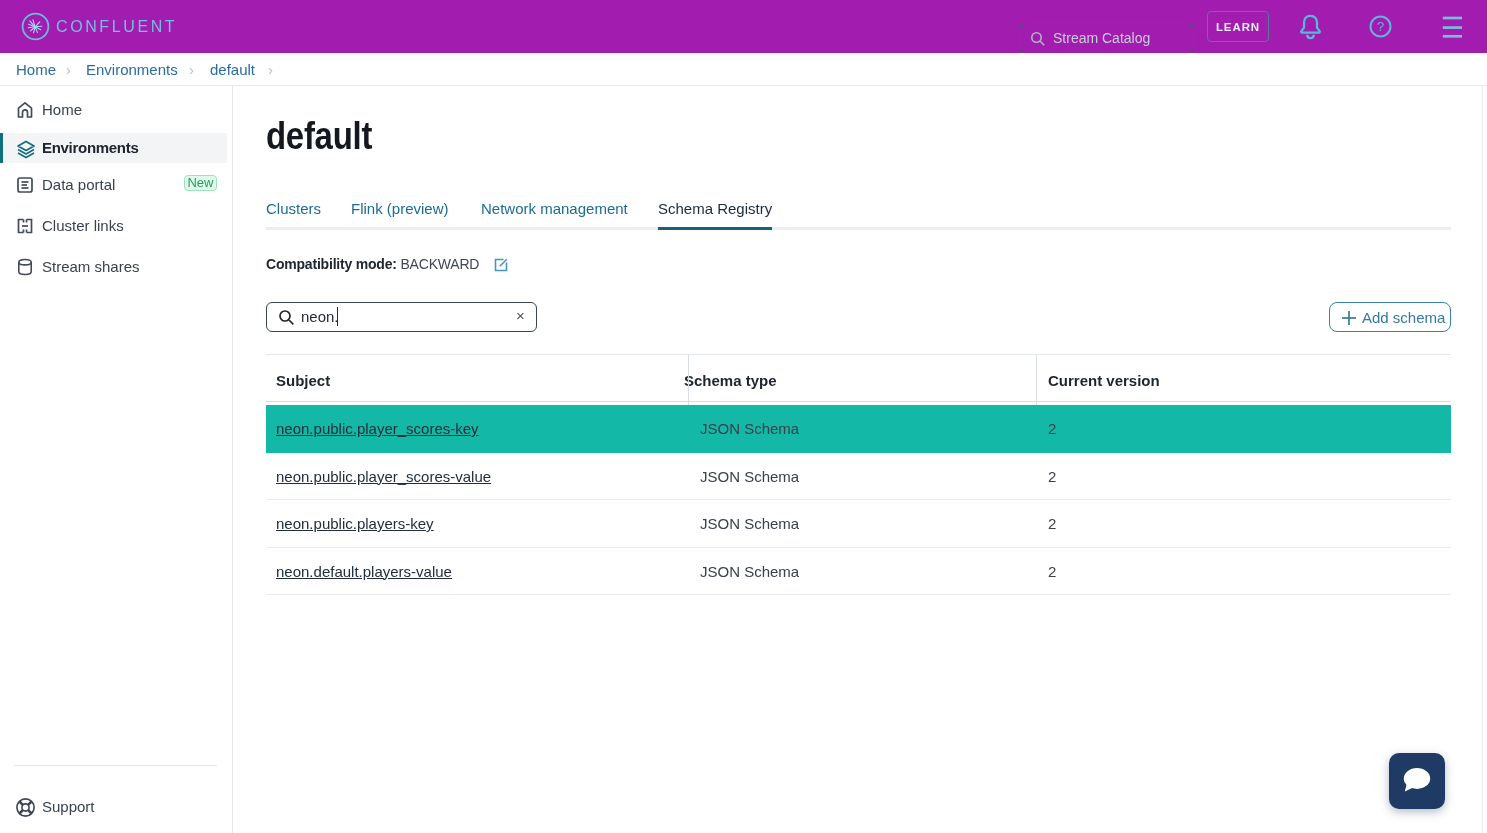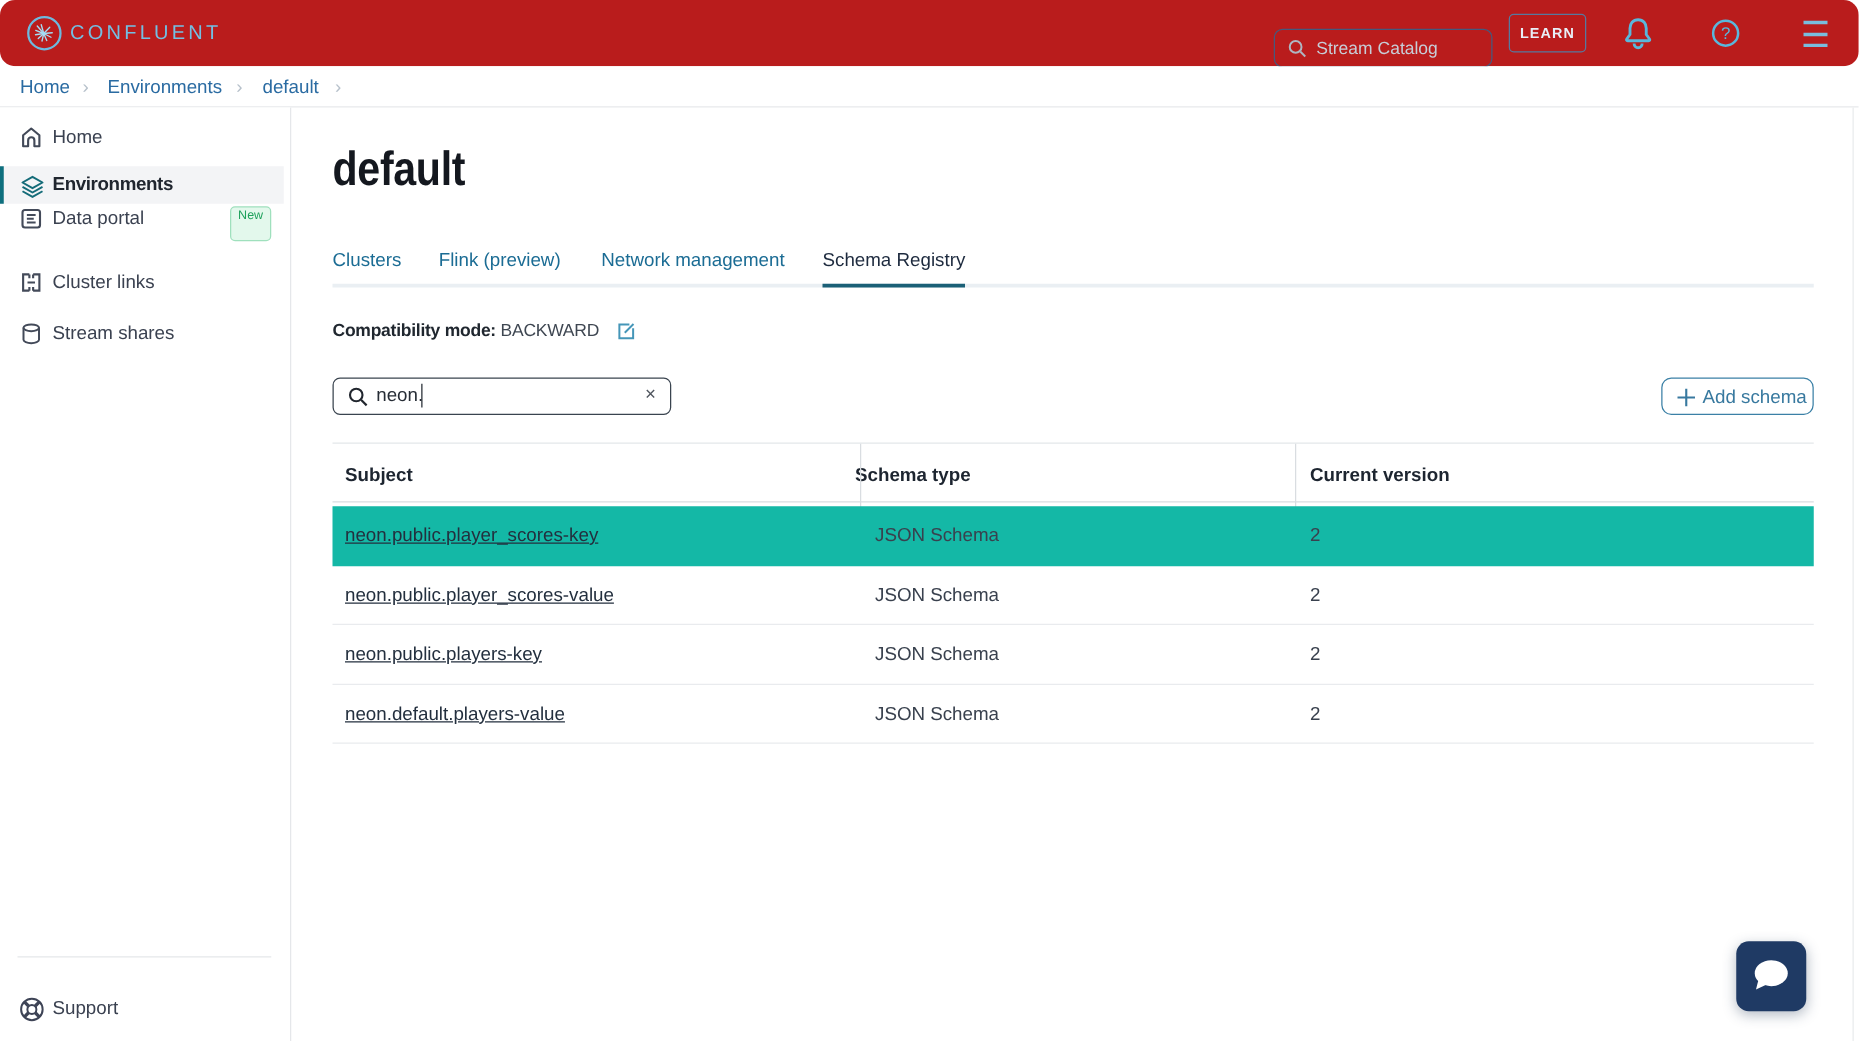--- a/index.html
+++ b/index.html
@@ -2,21 +2,21 @@
 <html><head>
 <meta charset="utf-8">
 <style>
   * { margin:0; padding:0; box-sizing:border-box; }
   html,body { width:1487px; height:833px; overflow:hidden; background:#fff;
     font-family:"Liberation Sans", sans-serif; }
   .page { position:relative; width:1487px; height:833px; }
   .abs { position:absolute; }
 
   
-  .nav { position:absolute; left:0; top:0; width:1487px; height:53px; background:#b91c1c;border-radius:12px; }
+  .nav { position:absolute; left:0; top:0; width:1487px; height:53px; background:#a21caf; }
   .brand { position:absolute; left:56px; top:0; height:53px; line-height:53px;
     color:#73bfe3; font-size:16px; letter-spacing:2.6px; font-weight:500; }
   .navsearch { position:absolute; left:1019px; top:11px; width:175px; height:31px;
     border:1px solid #45597d; border-radius:7px; color:#c7cdd7; font-size:15px;margin-top:12px; }
   .navsearch span { position:absolute; left:33px; top:6px; font-size:14px; }
   .learn { position:absolute; left:1207px; top:11px; width:62px; height:31px;
     border:1px solid #56799f; border-radius:4px; color:#e8eef6;
     font-weight:700; letter-spacing:0.9px; text-align:center; line-height:30px; font-size:11.5px; }
 
   
@@ -26,22 +26,22 @@
   .crumbs .sep { position:absolute; top:7.5px; color:#b7c1cb; }
 
   
   .sidebar { position:absolute; left:0; top:86px; width:233px; height:747px; background:#fff;
     border-right:1px solid #e5e7ea; }
   .sitem { position:absolute; left:0; width:227px; height:30px; color:#3a4150; font-size:15px; }
   .sitem .txt { position:absolute; left:42px; top:6px; }
   .sitem svg { position:absolute; left:15px; top:5px; }
   .sel { background:#f3f4f6; }
   .selbar { position:absolute; left:0; top:0; width:3px; height:30px; background:#0e6f7e; }
-  .newbadge { position:absolute; left:184px; top:5px; width:33px; height:28px; background:#e3f8ec;
-    border:1px solid #9fe0bd; border-radius:4px; color:#1fa15c; font-size:10px;
+  .newbadge { position:absolute; left:184px; top:5px; width:33px; height:16px; background:#e3f8ec;
+    border:1px solid #9fe0bd; border-radius:4px; color:#1fa15c; font-size:13px;
     text-align:center; line-height:14px; }
   .sdivider { position:absolute; left:14px; top:679px; width:203px; height:1px; background:#e5e7ea; }
 
   
   .h1 { position:absolute; left:266px; top:114px; font-size:38.5px; font-weight:700; color:#14181f; transform:scaleX(0.855); transform-origin:0 0; letter-spacing:-0.3px; }
   .tab { position:absolute; top:200px; font-size:15px; color:#1b6c94;text-align:center; }
   .tabline { position:absolute; left:266px; top:227px; width:1185px; height:3px; background:#eaeff3; }
   .tabactive { position:absolute; left:658px; top:227px; width:114px; height:3px; background:#1b6077; }
 
   .compat { position:absolute; left:266px; top:256px; font-size:14px; letter-spacing:-0.2px; color:#3f4752; }
@@ -140,21 +140,21 @@
       <div class="selbar"></div>
       <svg width="22" height="22" viewBox="0 0 22 22">
         <g fill="none" stroke="#156c79" stroke-width="1.6" stroke-linejoin="round">
           <path d="M11 3.5 L19 8 L11 12.5 L3 8 Z"></path>
           <path d="M3 11.5 L11 16 L19 11.5"></path>
           <path d="M3 15 L11 19.5 L19 15"></path>
         </g>
       </svg>
       <span class="txt" style="font-weight:700;color:#20262f;letter-spacing:-0.3px">Environments</span>
     </div>
-    <div class="sitem" style="top:74px">
+    <div class="sitem" style="top:84px">
       <svg width="20" height="20" viewBox="0 0 20 20">
         <rect x="3" y="3" width="14" height="14" rx="2" fill="none" stroke="#434a59" stroke-width="1.7"></rect>
         <g stroke="#434a59" stroke-width="1.7">
           <line x1="6.5" y1="7" x2="13.5" y2="7"></line>
           <line x1="6.5" y1="10" x2="12" y2="10"></line>
           <line x1="6.5" y1="13" x2="13.5" y2="13"></line>
         </g>
       </svg>
       <span class="txt">Data portal</span>
       <span class="newbadge">New</span>

